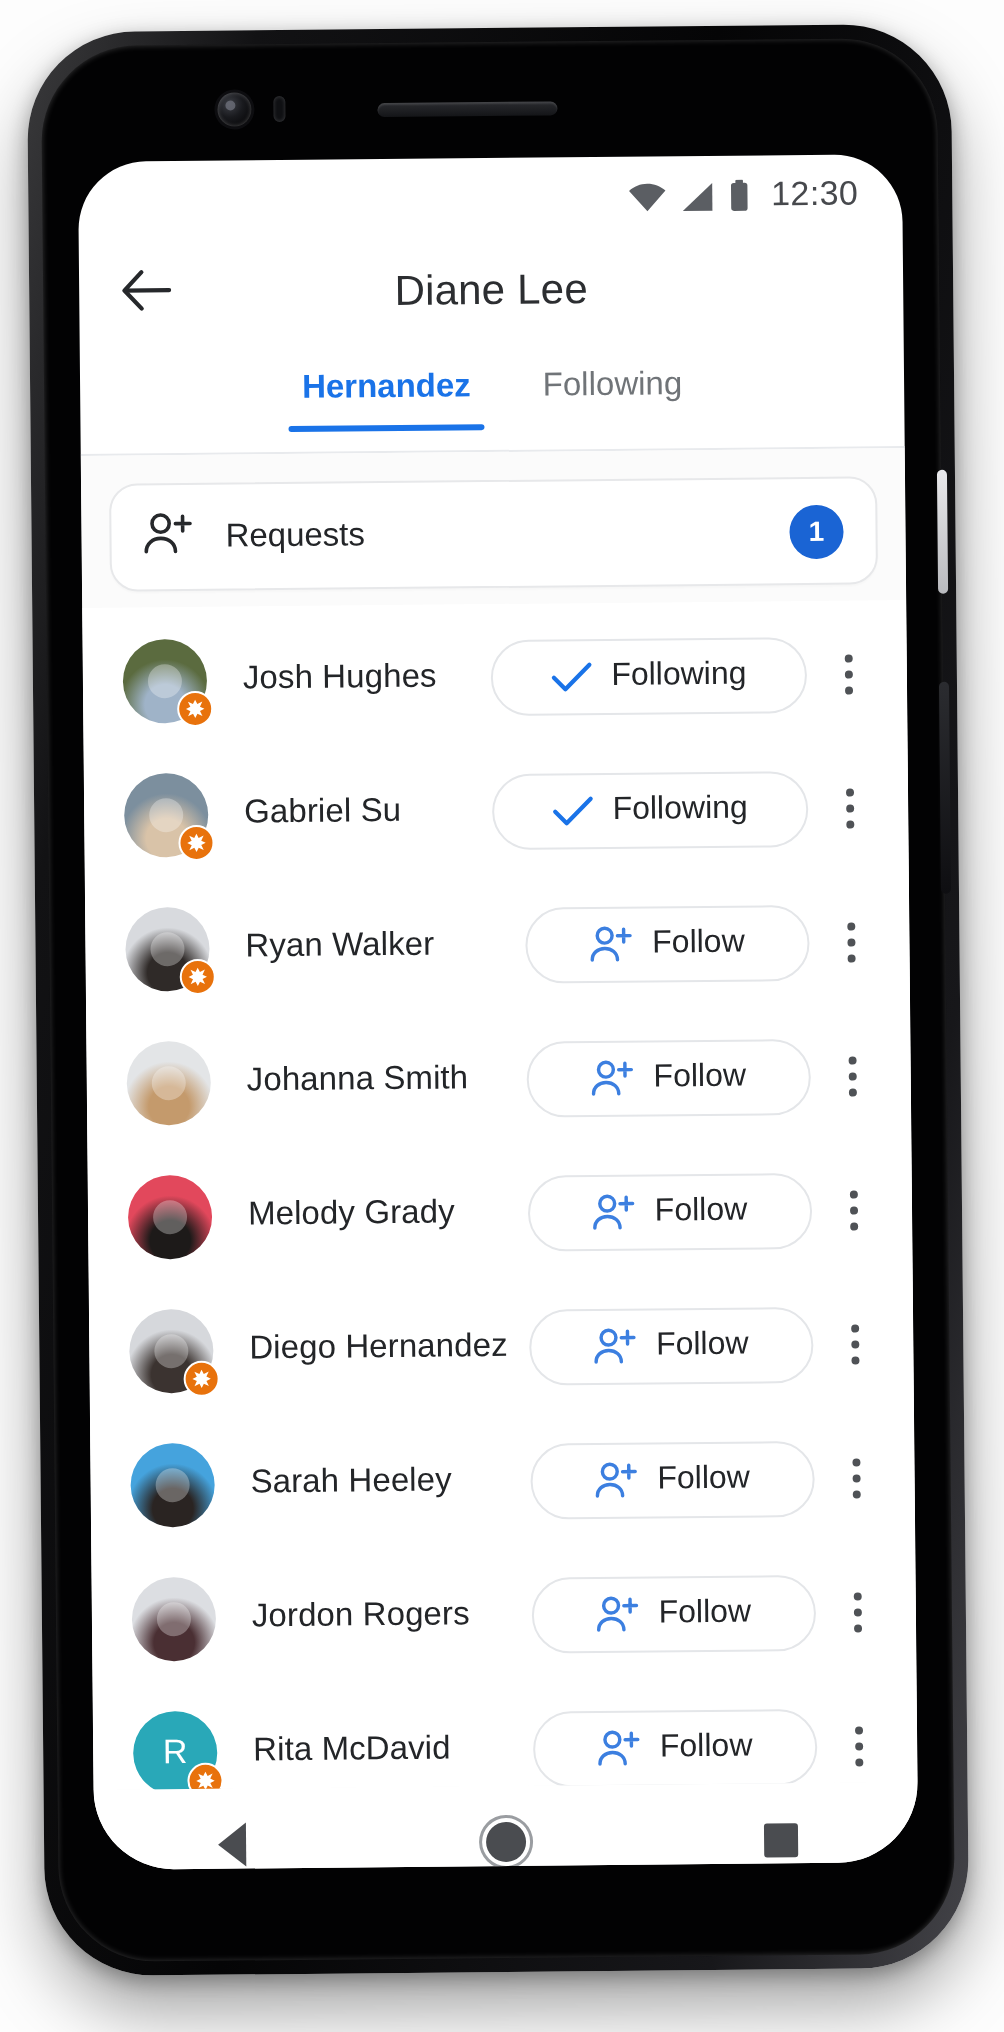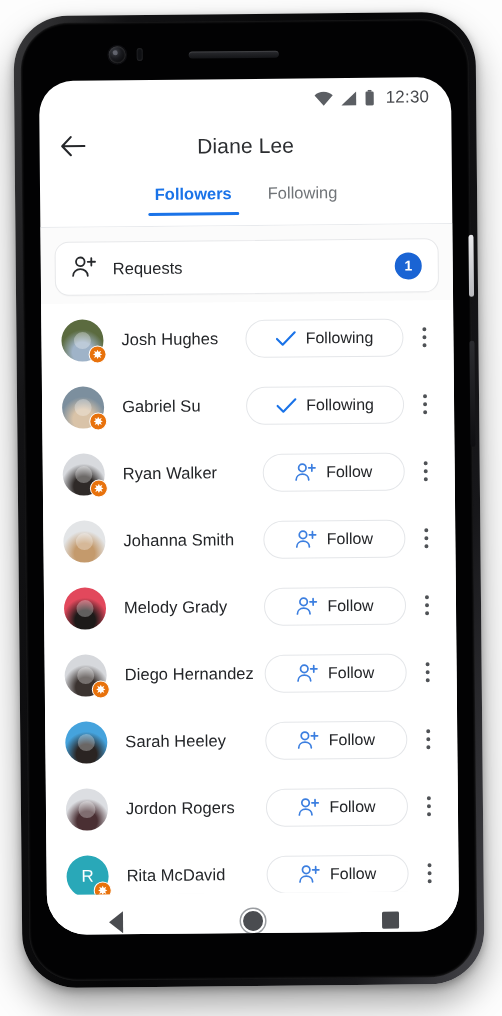--- a/index.html
+++ b/index.html
@@ -165,21 +165,21 @@
             <span>
               <svg width="25" height="21" viewBox="0 0 25 21">
                 <path d="M10.2 1.4 1.6 10.5l8.6 9.1M1.8 10.5H24" fill="none" stroke="#26282b" stroke-width="2.1" stroke-linecap="round" stroke-linejoin="round"></path>
               </svg>
             </span>
           </div>
           <div class="app-title">Diane Lee</div>
         </div>
 
         <div class="tabs">
-          <div class="tab active">Followers</div>
+          <div class="tab active">Hernandez</div>
           <div class="tab">Following</div>
         </div>
         <div class="tabs-divider"></div>
 
         <div class="list-area">
 
           <div class="req-card">
             <span>
               <svg width="25" height="22" viewBox="0 0 25 22">
                 <circle cx="8.6" cy="6.2" r="4.3" fill="none" stroke="#26282b" stroke-width="1.8"></circle>

